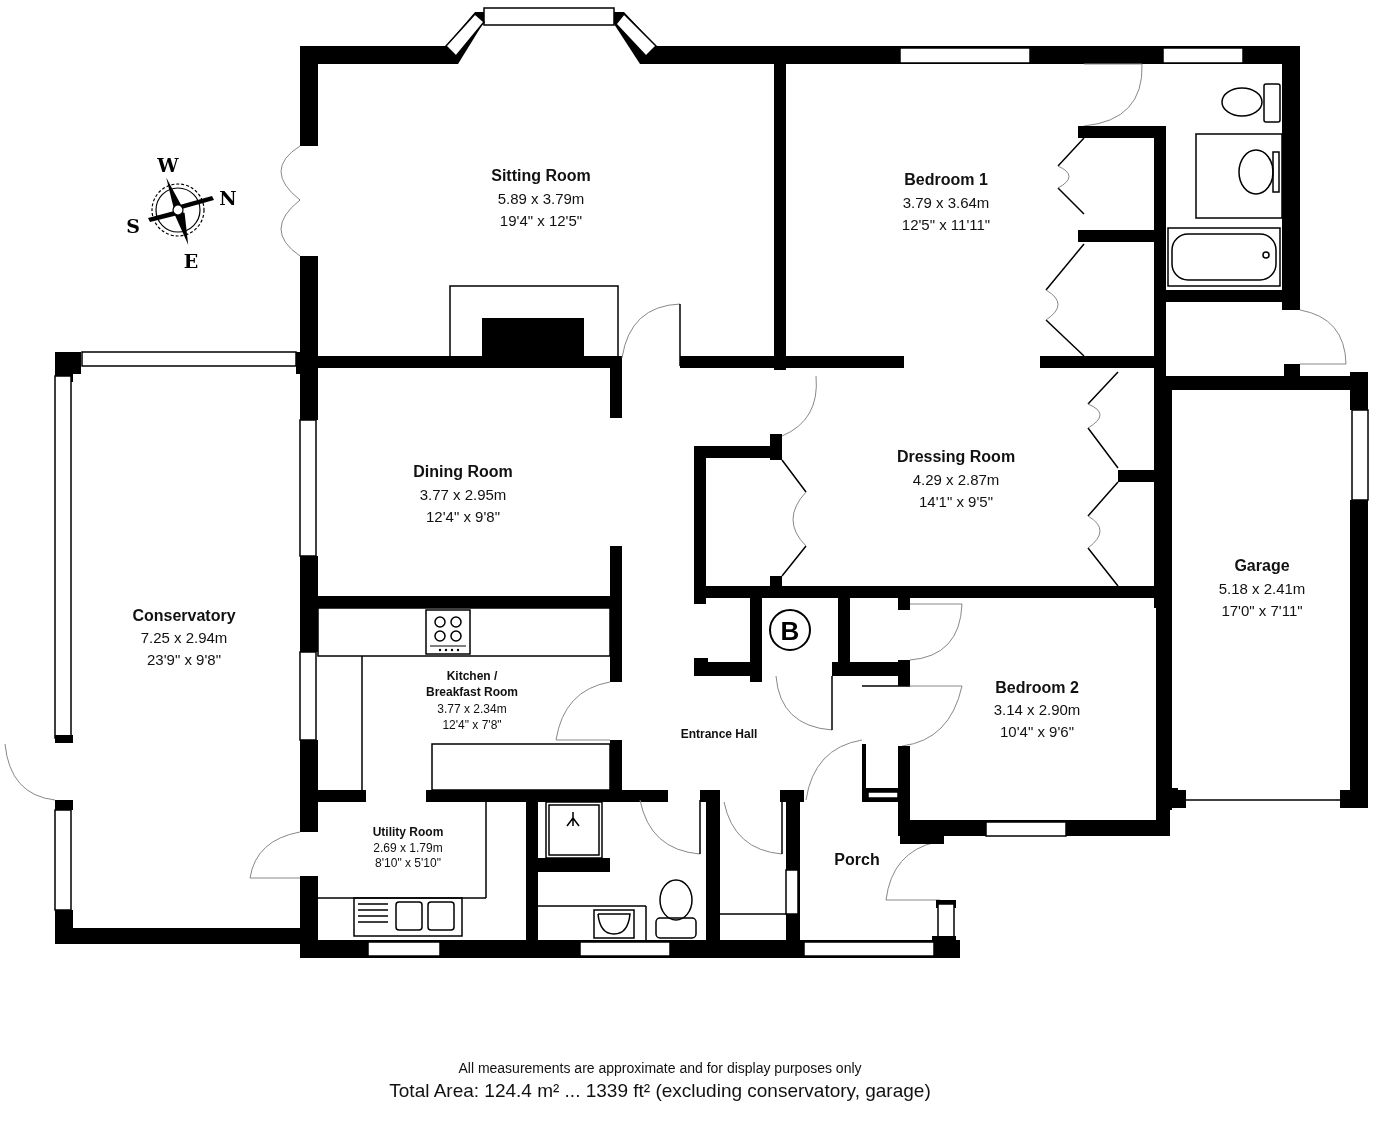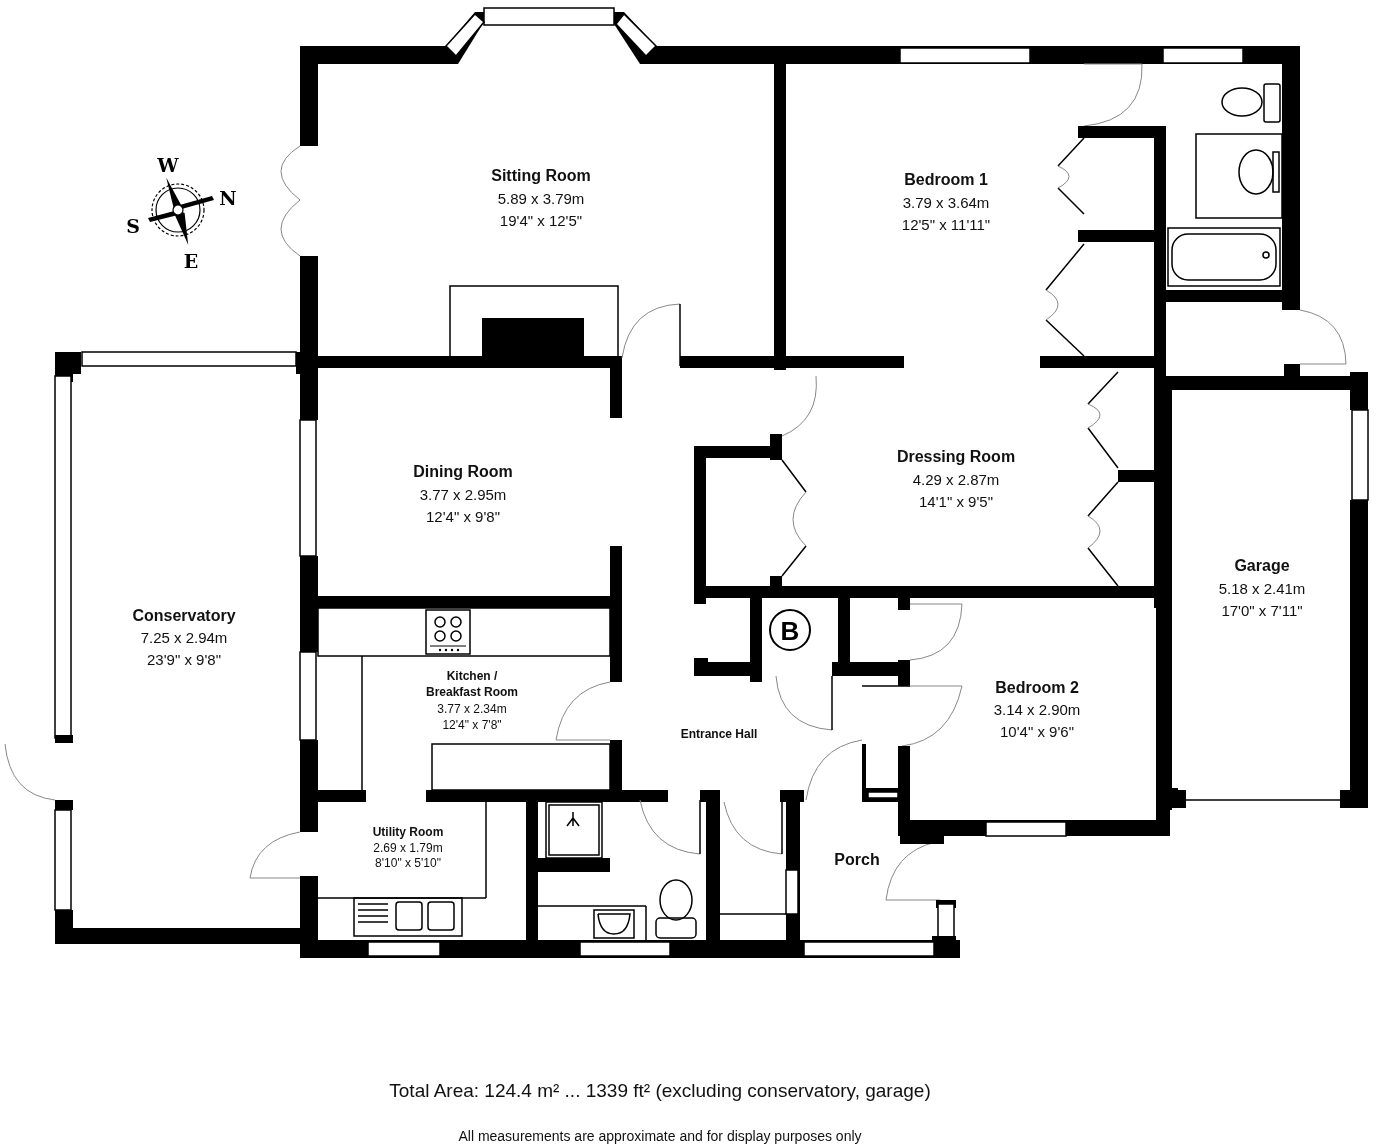--- a/index.html
+++ b/index.html
@@ -9,21 +9,21 @@
   .win { fill:#fff; stroke:#000; stroke-width:1.5; }
   .thin { fill:none; stroke:#000; stroke-width:1.5; }
   .swing { fill:none; stroke:#888; stroke-width:1; }
   .room-name { font-family:"Liberation Sans", sans-serif; font-weight:bold; font-size:16px; fill:#111; text-anchor:middle; }
   .room-dim { font-family:"Liberation Sans", sans-serif; font-size:15px; fill:#111; text-anchor:middle; }
   .room-name-sm { font-family:"Liberation Sans", sans-serif; font-weight:bold; font-size:12px; fill:#111; text-anchor:middle; }
   .room-dim-sm { font-family:"Liberation Sans", sans-serif; font-size:12px; fill:#111; text-anchor:middle; }
   .compass-l { font-family:"DejaVu Serif", serif; font-weight:bold; font-size:19px; fill:#000; text-anchor:middle; }
   .footer { position:absolute; left:0; width:1320px; text-align:center; color:#111; }
   .footer.total { top:1080px; font-size:19px; }
-  .footer.note { top:1128px; font-size:14px; }
+  .footer.note { top:1060px; font-size:14px; }
 </style>
 </head>
 <body>
 
 <svg id="plan" width="1376" height="1070" viewBox="0 0 1376 1070" xmlns="http://www.w3.org/2000/svg">
 
   <g>
     <circle cx="178" cy="210" r="26" fill="none" stroke="#000" stroke-width="1.2" stroke-dasharray="3,2"></circle>
     <circle cx="178" cy="210" r="22" fill="none" stroke="#000" stroke-width="1.2"></circle>
     <polygon points="172,176 182,206 178,210 174,206" fill="#000" transform="rotate(-10 178 210)"></polygon>

